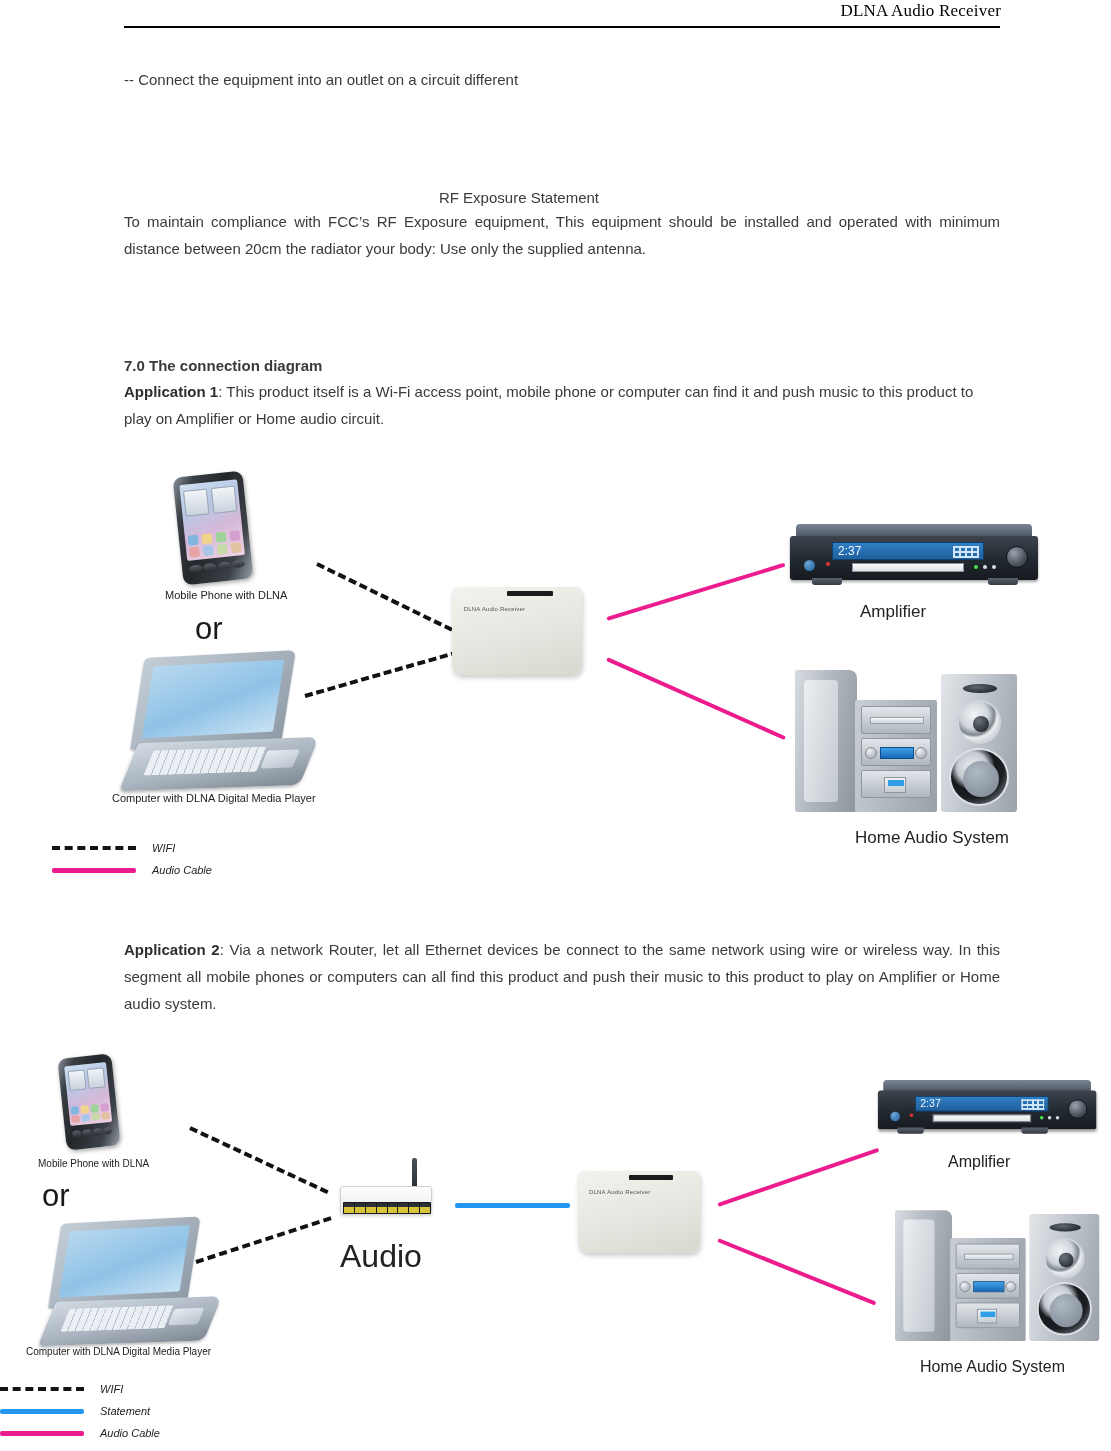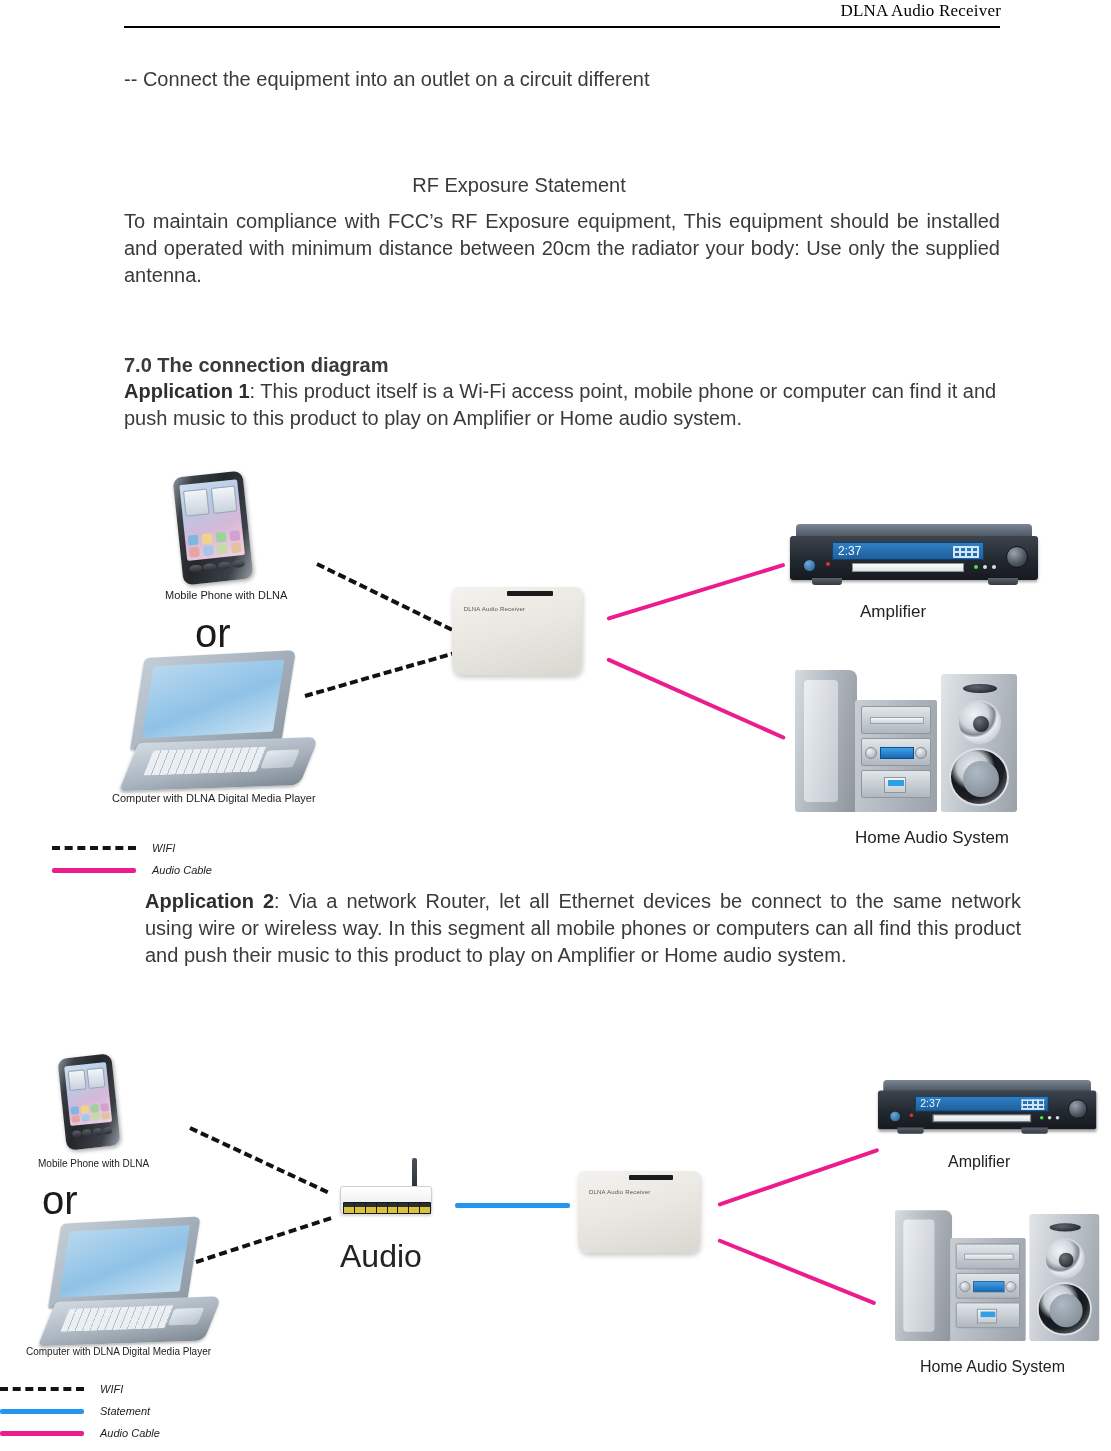--- a/index.html
+++ b/index.html
@@ -35,31 +35,31 @@
     position: absolute;
     left: 124px;
     top: 26px;
     width: 876px;
     height: 2px;
     background: #000;
   }
 
   
   .text-block { position: absolute; color: #3a3a3a; }
-  .t-para { font-size: 20px; line-height: 27px; }
+  .t-para { font-size: 15px; line-height: 27px; }
   .t-justify { text-align: justify; text-align-last: left; }
   .t-center { text-align: center; }
   b { color: #2e2e2e; }
 
   #intro-block { left: 124px; top: 66px; width: 800px; }
-  #rf-title { left: 124px; top: 172px; width: 790px; }
+  #rf-title { left: 124px; top: 184px; width: 790px; }
   #rf-body  { left: 124px; top: 208px; width: 876px; }
   #sec-title { left: 124px; top: 352px; width: 700px; font-weight: bold; }
   #app1-block { left: 124px; top: 378px; width: 880px; }
-  #app2-block { left: 124px; top: 888px; width: 876px; margin-left: 21px; }
+  #app2-block { left: 124px; top: 936px; width: 876px; }
 
   
   .figure { position: absolute; }
   #figure1 { left: 0px;  top: 462px; width: 1111px; height: 430px; }
   #figure2 { left: 0px;  top: 1048px; width: 1111px; height: 400px; }
 
   .fig-label {
     position: absolute;
     font-family: "Liberation Sans", sans-serif;
     color: #222;
@@ -404,21 +404,21 @@
   .sw-wifi { height: 0; border-top: 4px dashed #141414; }
   .sw-eth  { background: #2196f3; border-radius: 2px; }
   .sw-audio{ background: #ec1c8e; border-radius: 2px; }
   .legend-label {
     font-size: 11px; color: #1d1d1d;
     white-space: nowrap;
   }
 
   .or-label {
     position: absolute;
-    font-size: 40px;
+    font-size: 31px;
     color: #1a1a1a;
     font-family: "Liberation Sans", sans-serif;
   }
 </style>
 </head>
 <body>
 
 <div class="page-header">
   <div class="header-title">DLNA Audio Receiver</div>
   <div class="header-rule"></div>
@@ -427,21 +427,21 @@
 <div class="text-block t-para" id="intro-block">
   <div>-- Connect the equipment into an outlet on a circuit different</div>
 </div>
 
 <div class="text-block t-para t-center" id="rf-title">RF Exposure Statement</div>
 <div class="text-block t-para t-justify" id="rf-body">To maintain compliance with FCC’s RF Exposure equipment, This equipment should be installed and operated with minimum distance between 20cm the radiator your body: Use only the supplied antenna.</div>
 
 <div class="text-block t-para" id="sec-title">7.0 The connection diagram</div>
 
 <div class="text-block t-para" id="app1-block">
-  <b>Application 1</b><span>: This product itself is a Wi-Fi access point, mobile phone or computer can find it and push music to this product to play on Amplifier or Home audio system.</span>
+  <b>Application 1</b><span>: This product itself is a Wi-Fi access point, mobile phone or computer can find it and push music to this product to play on Amplifier or Home audio circuit.</span>
 </div>
 
 <div class="figure" id="figure1">
 
   <div class="device phone" style="left:178px; top:12px; width:70px;">
     <div class="phone-screen" style="height:76px;">
       <div class="phone-widget">
           <i></i>
           <i></i>
         </div>

